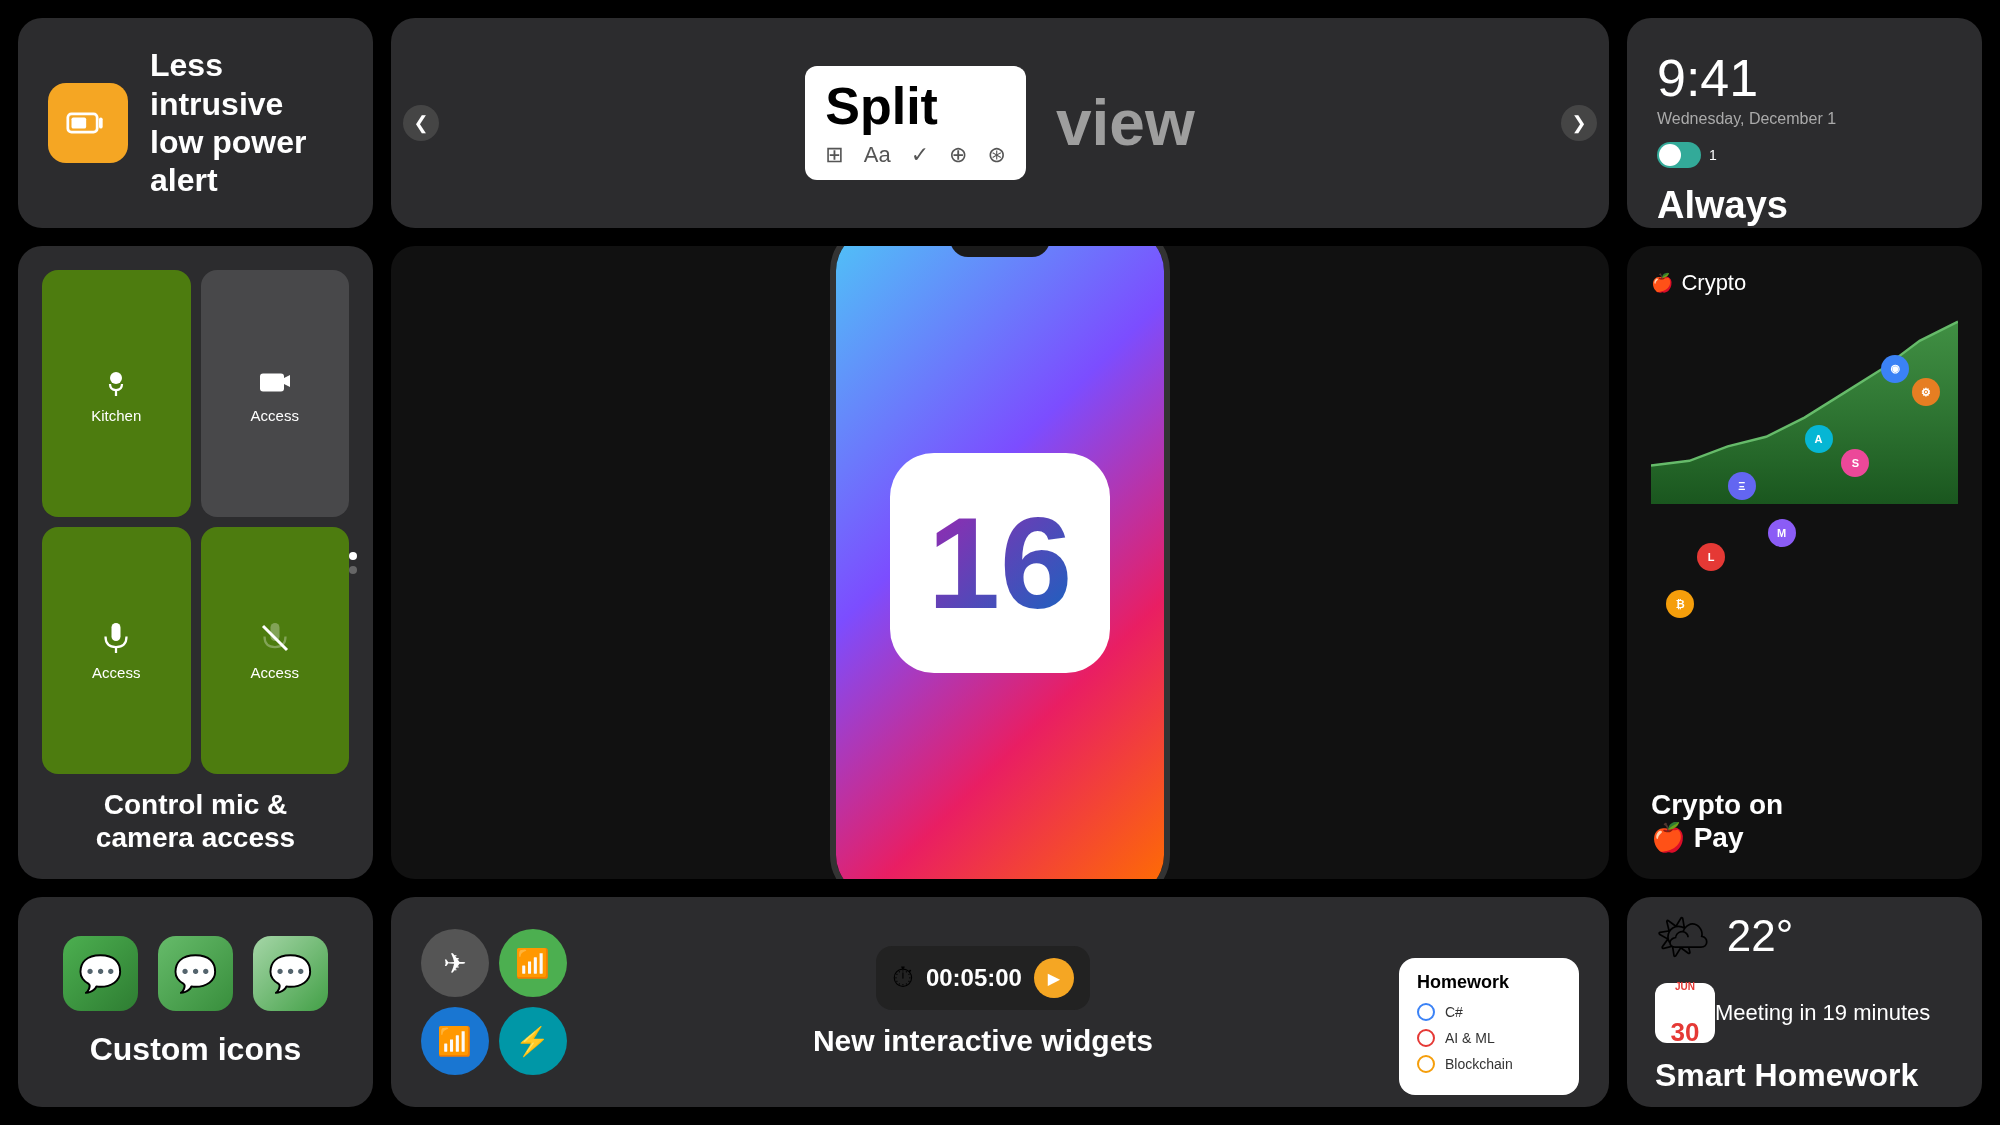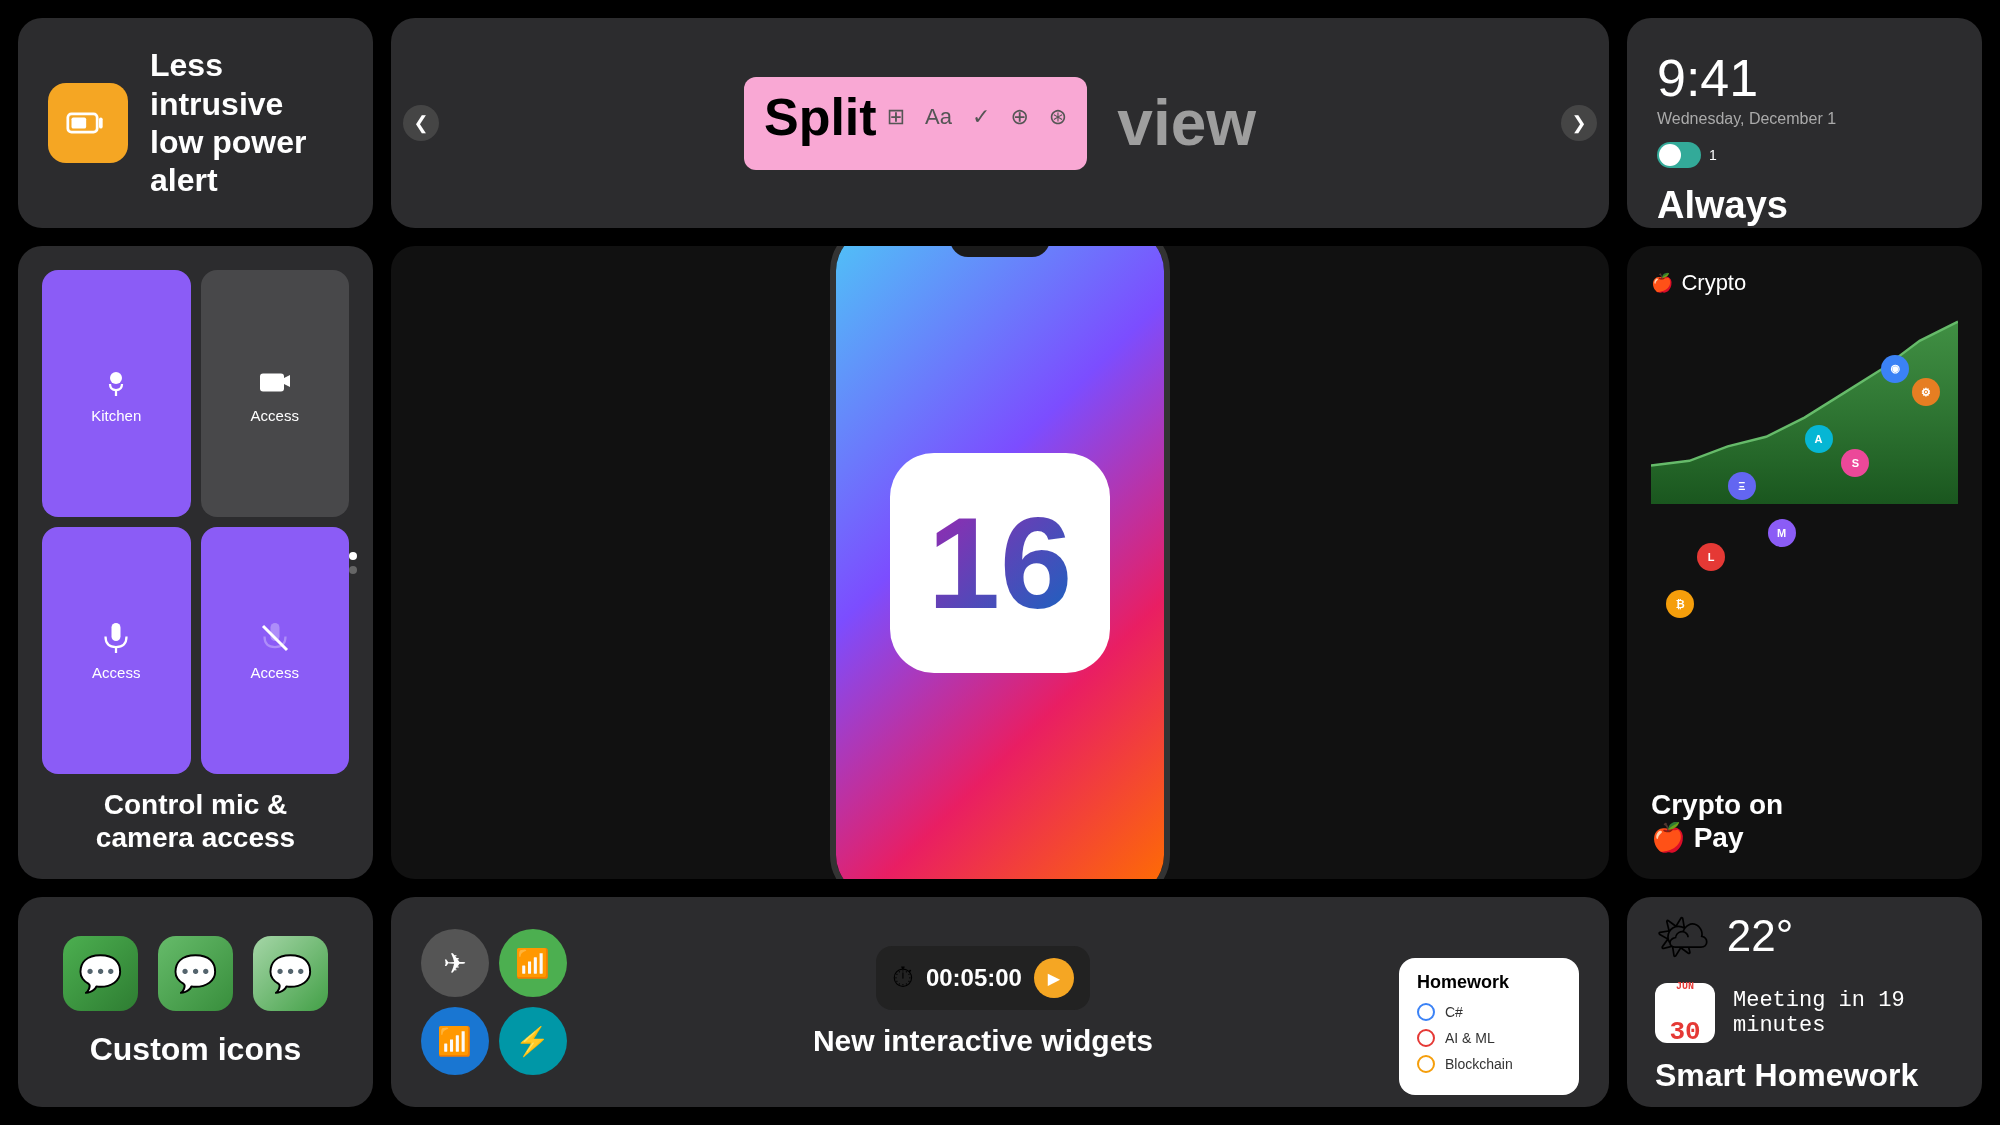--- a/index.html
+++ b/index.html
@@ -51,24 +51,25 @@
     .card-split-view {
       grid-column: 2;
       grid-row: 1;
       display: flex;
       align-items: center;
       justify-content: center;
       gap: 30px;
       padding: 20px;
     }
     .split-white-box {
-      background: #f9a8d4;
+      background: #ffffff;
       border-radius: 12px;
-      padding: 14px 20px 27px;
-      display: flex;
+      padding: 14px 20px 12px;
+      display: flex;
+      flex-direction: column;
       gap: 10px;
       min-width: 200px;
     }
     .split-white-box .split-title {
       font-size: 52px;
       font-weight: 900;
       color: #000;
       line-height: 1;
     }
     .split-white-box .split-toolbar {
@@ -143,21 +144,21 @@
       padding: 24px;
       justify-content: space-between;
     }
     .mic-camera-grid {
       display: grid;
       grid-template-columns: 1fr 1fr;
       gap: 10px;
       flex: 1;
     }
     .mc-cell {
-      background: #8b5cf6;
+      background: #4d7c0f;
       border-radius: 16px;
       display: flex;
       flex-direction: column;
       align-items: center;
       justify-content: center;
       padding: 16px 10px;
       gap: 8px;
     }
     .mc-cell.active { background: #48484a; }
     .mc-cell-label { font-size: 15px; color: #fff; }
@@ -400,22 +401,21 @@
       display: flex;
       align-items: flex-start;
       gap: 16px;
       margin-bottom: 20px;
     }
     .sc-weather-icon { font-size: 44px; }
     .sc-temp { font-size: 44px; font-weight: 300; color: #fff; }
     .sc-meeting {
       display: flex;
       align-items: center;
-      gap: 18px;
-      font-family: Liberation Mono, monospace;
+      gap: 0;
     }
     .sc-cal-icon {
       width: 60px; height: 60px;
       background: #fff;
       border-radius: 12px;
       display: flex; flex-direction: column; align-items: center; justify-content: center;
       flex-shrink: 0;
     }
     .sc-cal-num { font-size: 26px; font-weight: 800; color: #e53935; line-height: 1; margin-top: 27px; }
     .sc-meeting-text { font-size: 22px; color: #fff; }

